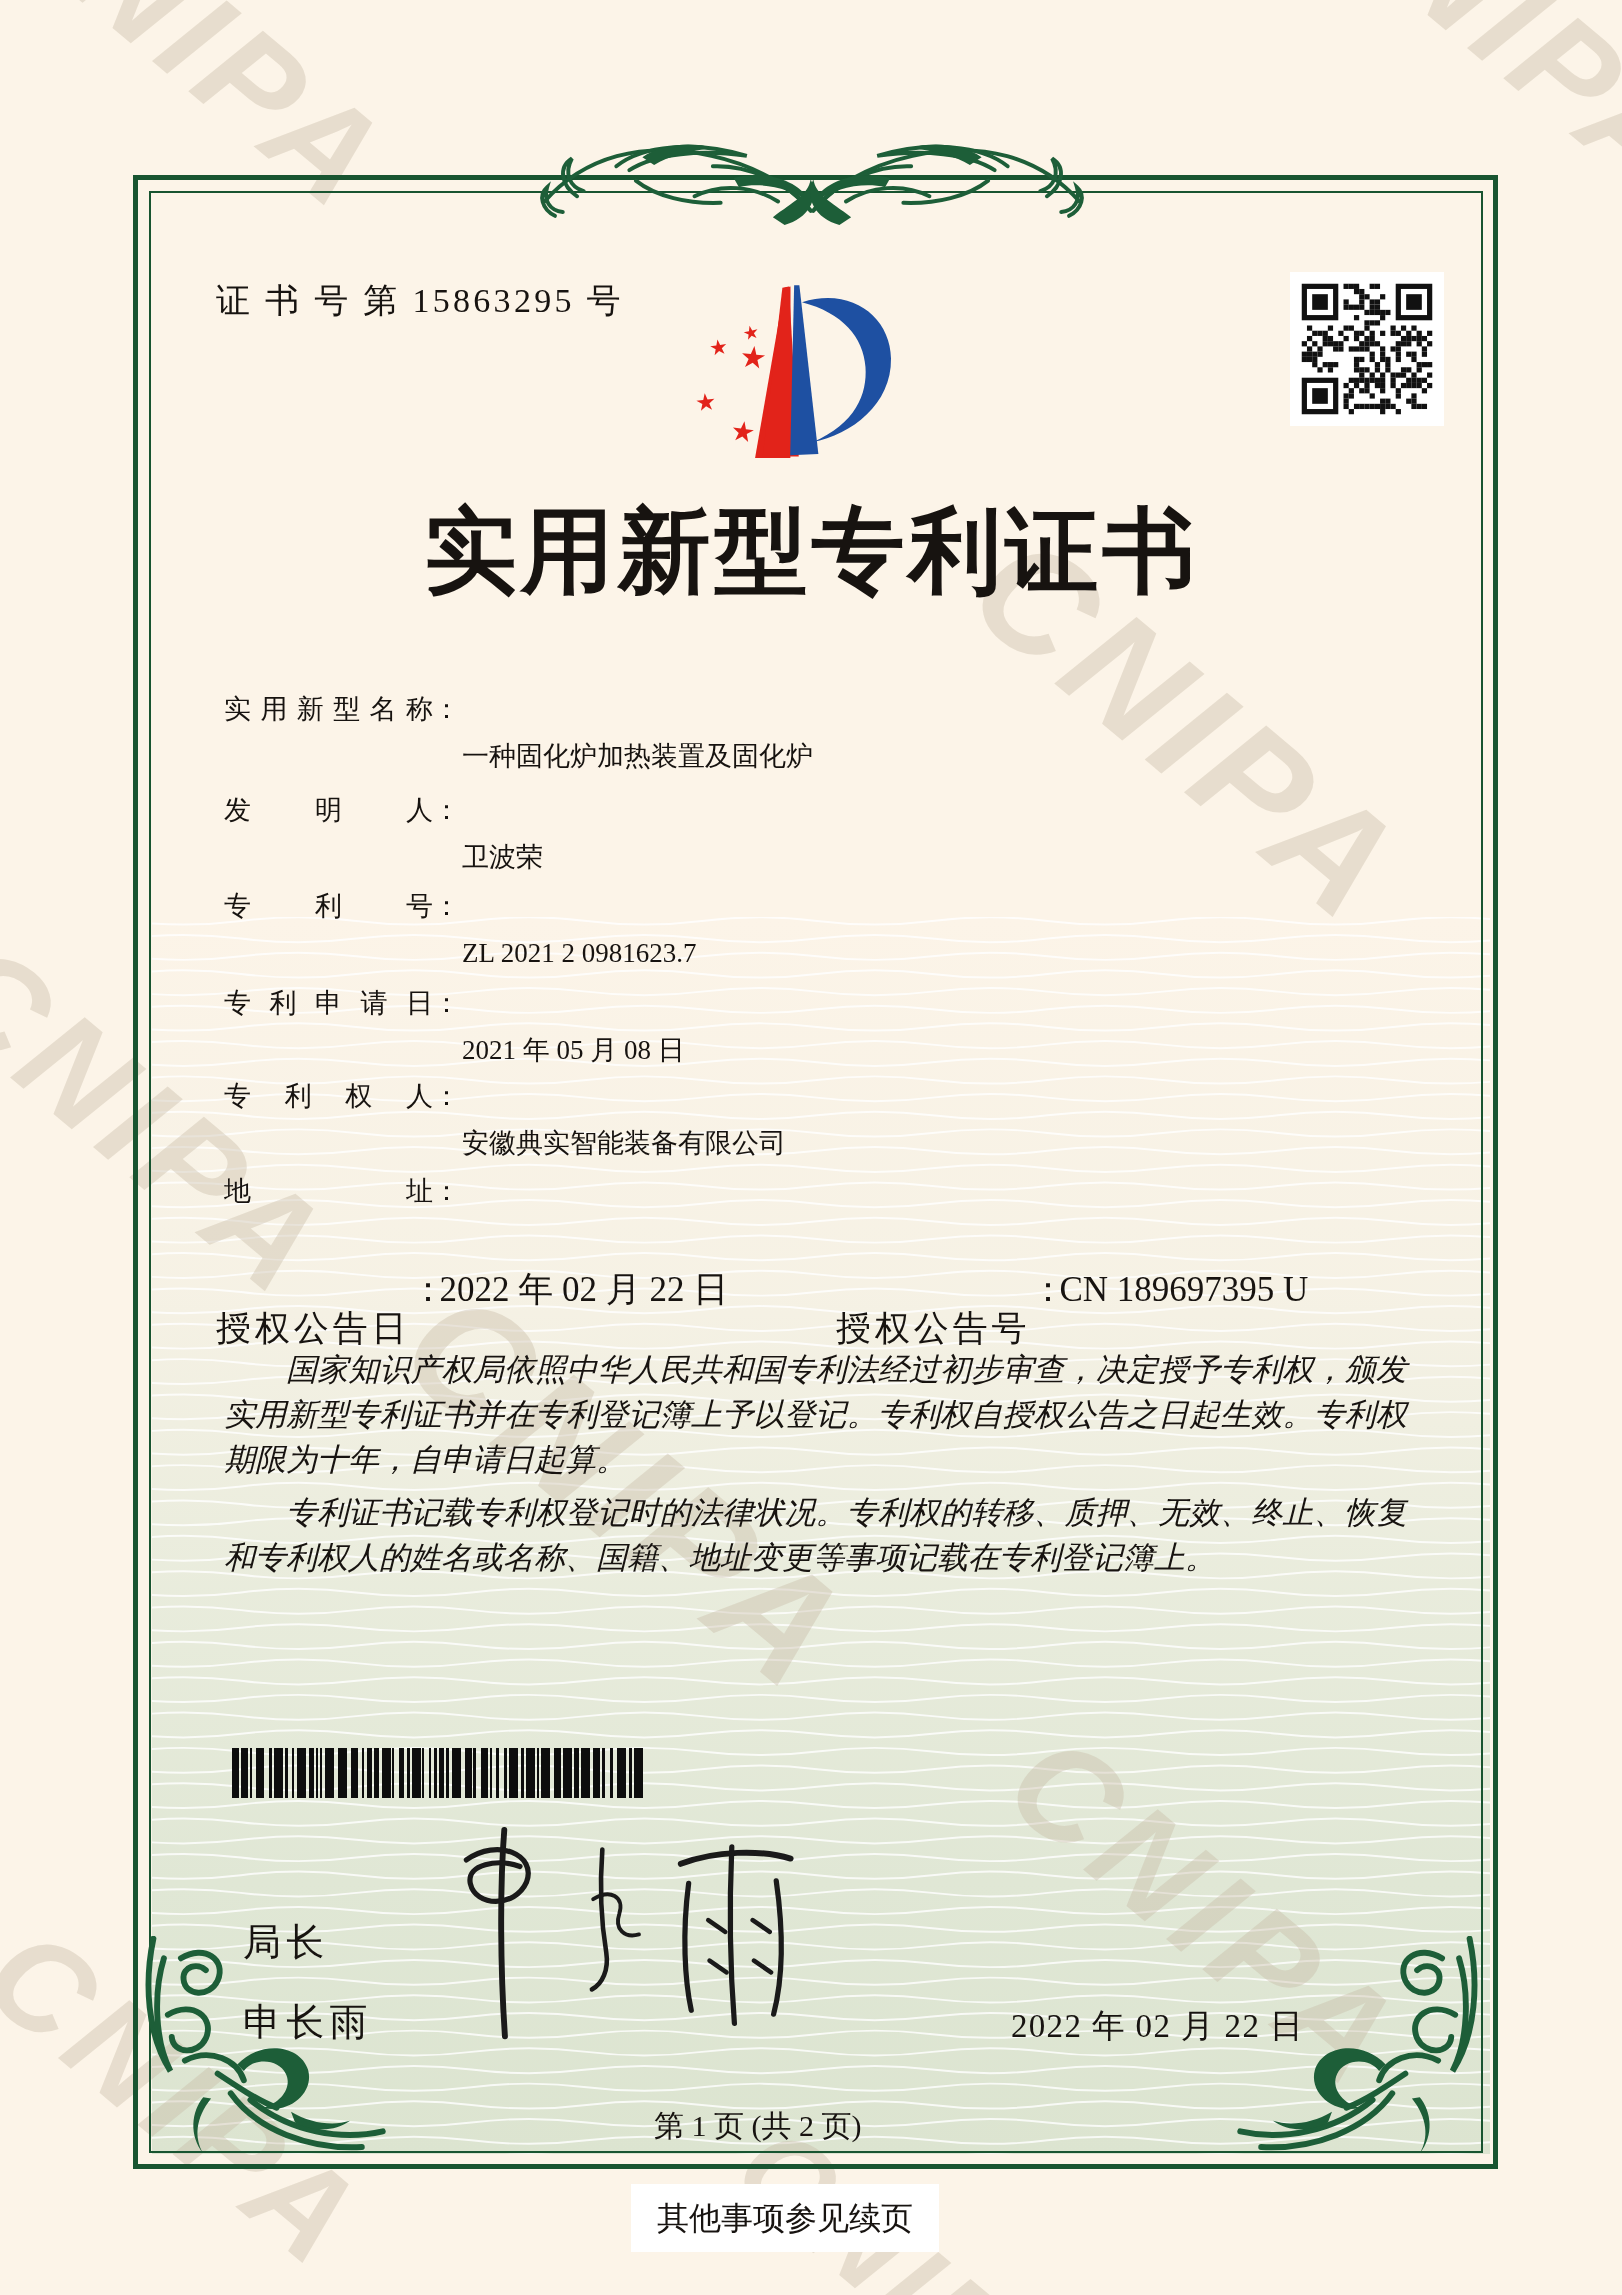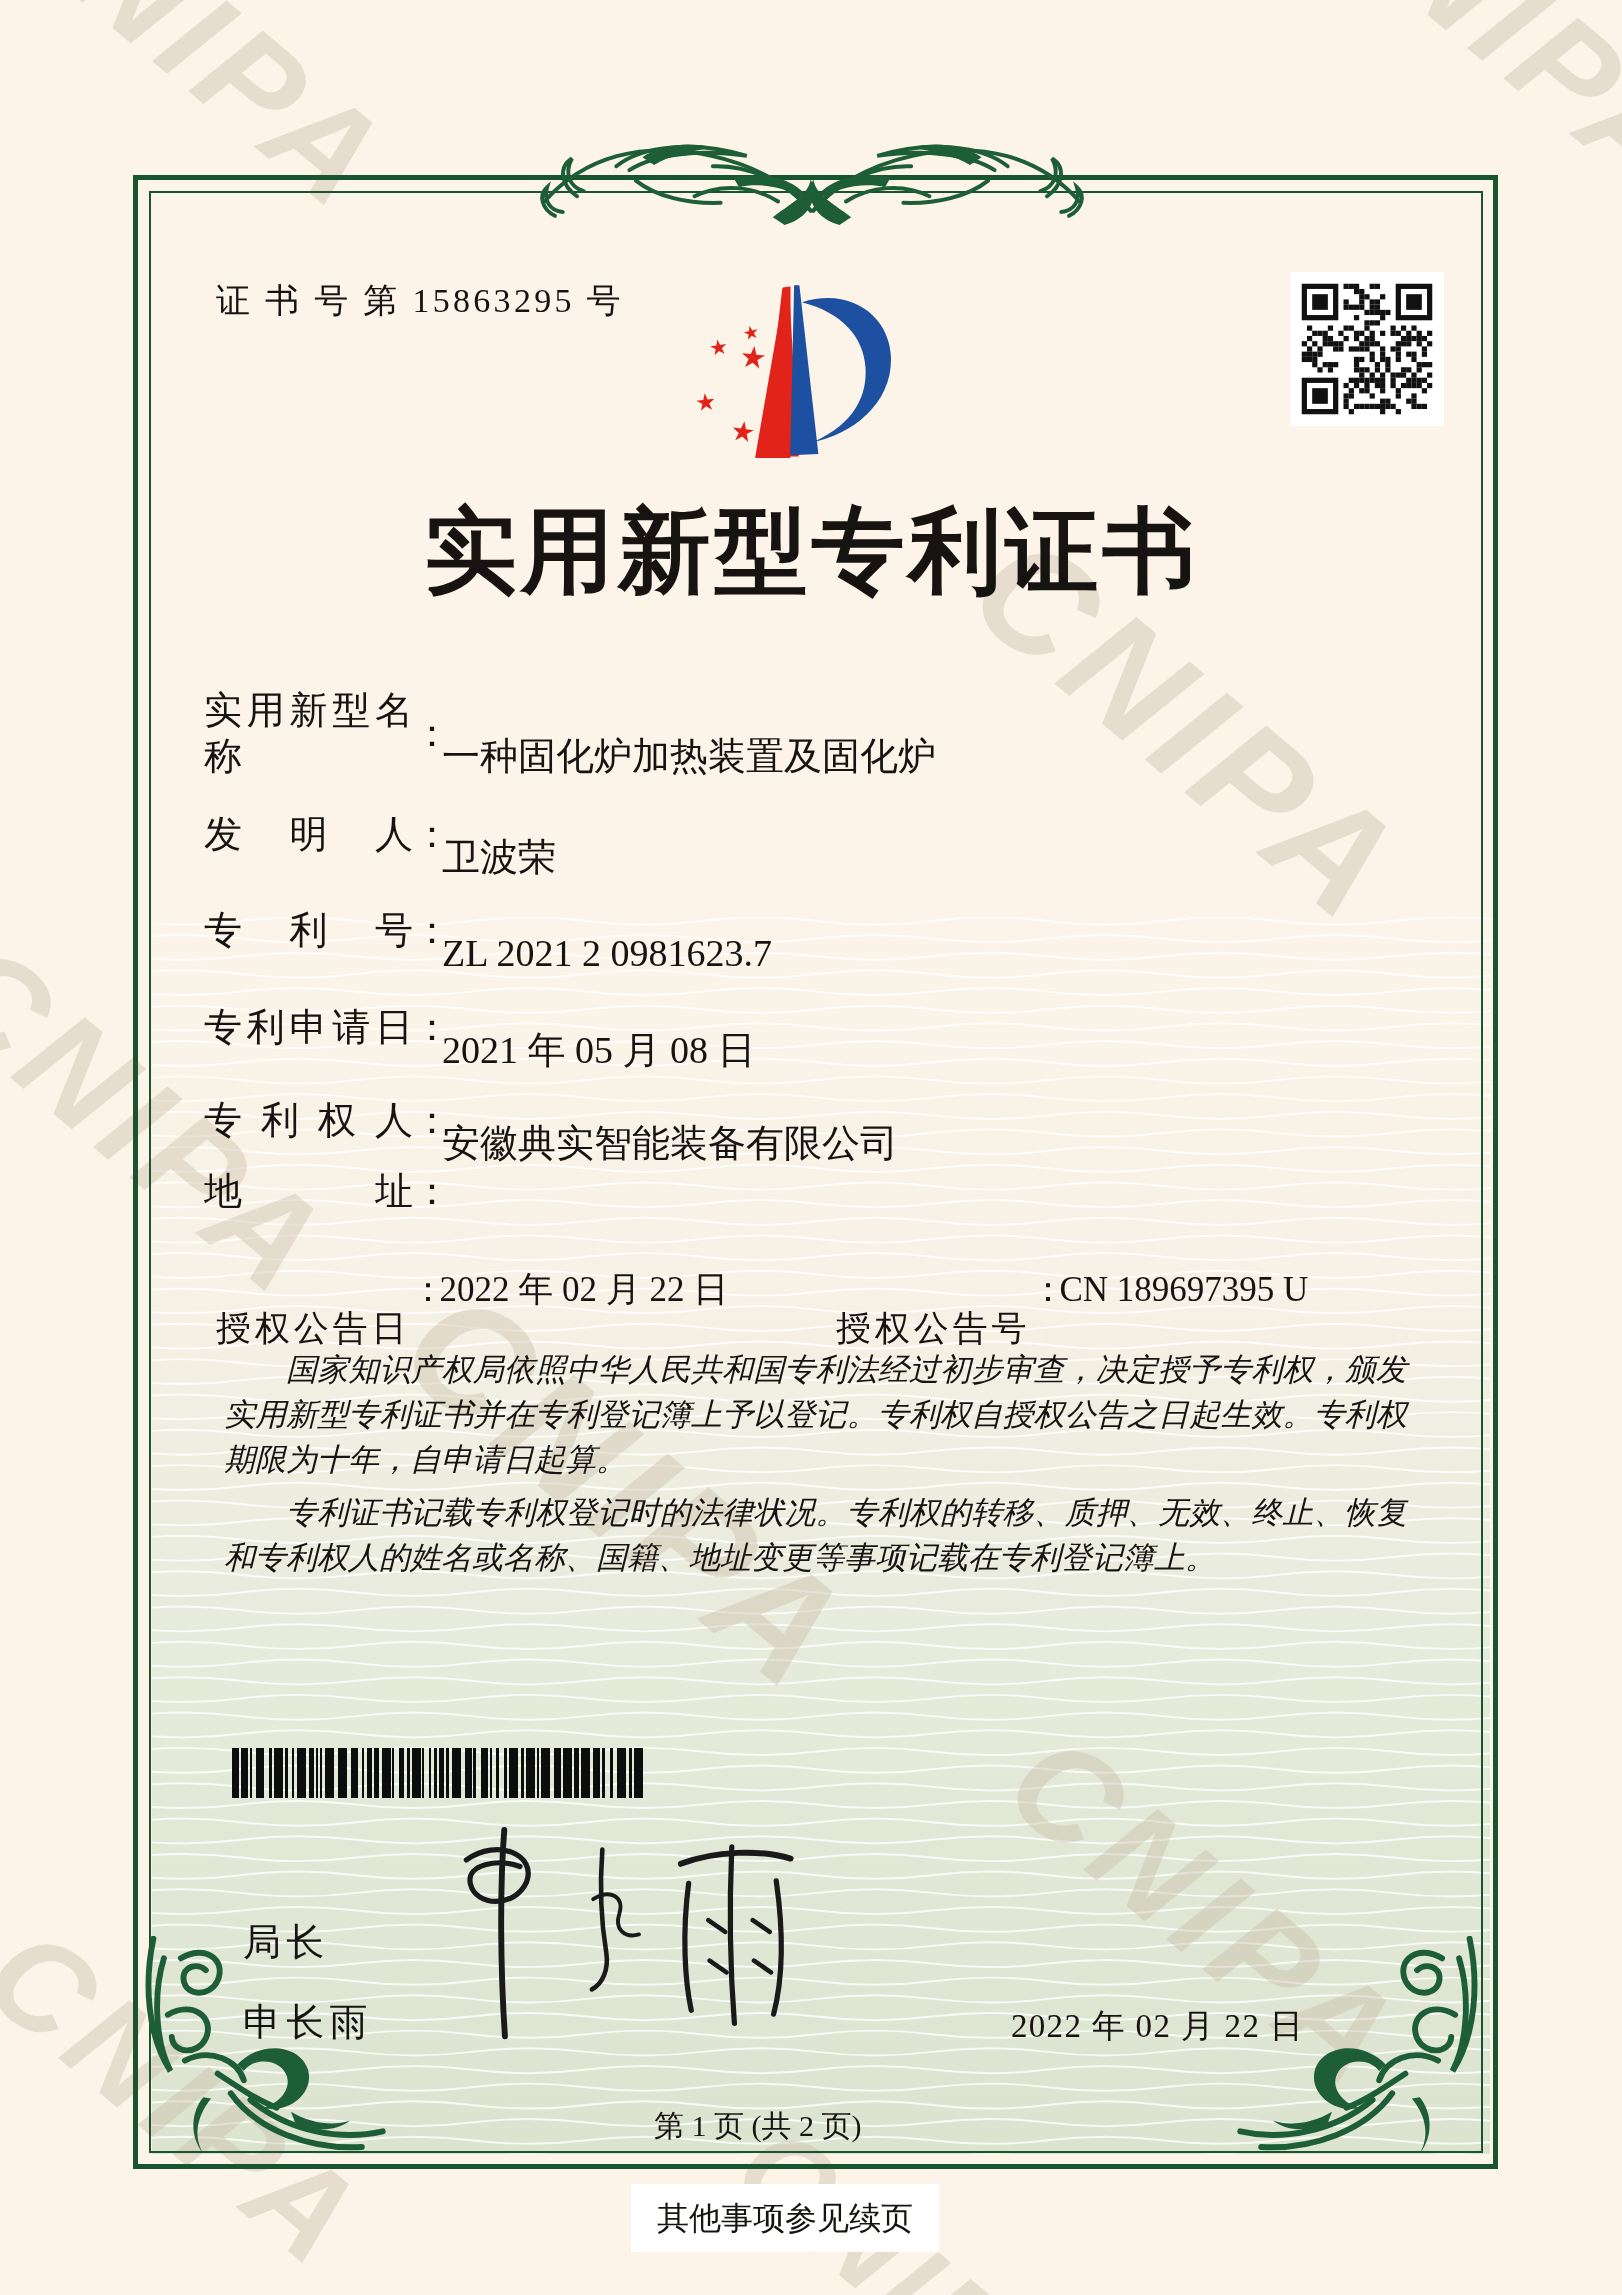--- a/index.html
+++ b/index.html
@@ -24,21 +24,21 @@
   .waves svg{position:absolute;left:0;top:0;}
 
   .cert-no{position:absolute;left:216px;top:278px;font-size:34px;letter-spacing:3.3px;z-index:10;}
 
   .logo{position:absolute;left:684px;top:276px;width:236px;height:195px;z-index:10;}
   .qr{position:absolute;left:1290px;top:272px;width:154px;height:154px;background:#ffffff;z-index:10;}
 
   .title{position:absolute;left:0;top:489px;width:1623px;text-align:center;
          font-size:93px;font-weight:bold;letter-spacing:3.9px;z-index:10;}
 
-  .field-row{position:absolute;left:204px;display:flex;font-size:38px;line-height:46px;z-index:10;align-items:center;}
+  .field-row{position:absolute;left:224px;display:flex;font-size:27px;line-height:46px;z-index:10;}
   .field-label{display:inline-block;width:209px;text-align:justify;text-align-last:justify;}
   .field-colon{display:inline-block;width:29px;}
   .field-value{display:inline-block;max-width:917px;margin-top:47px;}
   .row-1{top:686px}.row-2{top:787px}.row-3{top:883px}
   .row-4{top:980px}.row-5{top:1073px}.row-6{top:1168px}
   .grant-row{position:absolute;top:1267px;left:216px;display:flex;font-size:35px;line-height:46px;z-index:10;}
   .grant-row2{left:836px;}
   .grant-label{letter-spacing:3.9px;margin-top:39px;}
 
   .paras{position:absolute;left:216px;top:1339px;width:1199px;z-index:10;

